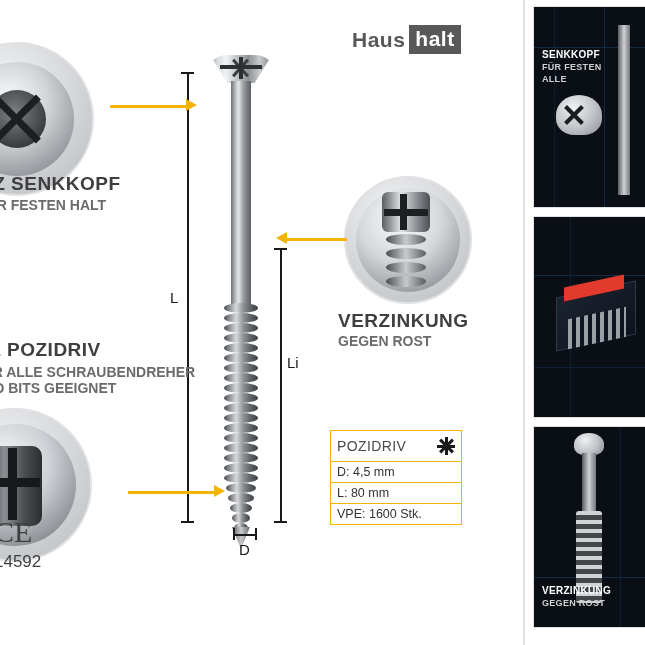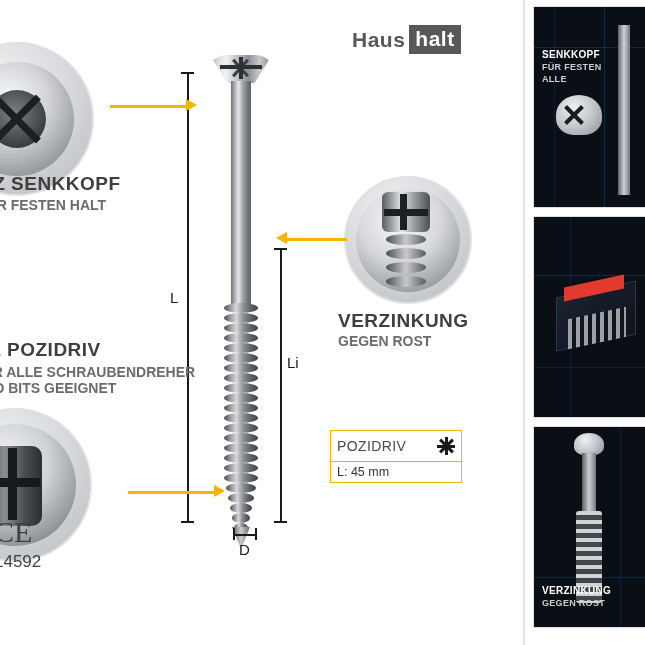--- a/index.html
+++ b/index.html
@@ -195,21 +195,23 @@
     <div class="spec">
       <div class="head-row">
         <span>POZIDRIV</span>
         <span style="position:relative;width:18px;height:18px;display:inline-block;">
           <span style="position:absolute;left:8px;top:0;width:3px;height:18px;background:#1a1a1a;"></span>
           <span style="position:absolute;left:0;top:7.5px;width:18px;height:3px;background:#1a1a1a;"></span>
           <span style="position:absolute;left:8px;top:0;width:3px;height:18px;background:#1a1a1a;transform:rotate(45deg);"></span>
           <span style="position:absolute;left:8px;top:0;width:3px;height:18px;background:#1a1a1a;transform:rotate(-45deg);"></span>
         </span>
       </div>
-      <div class="row">L: 45 mm</div>
+      <div class="row">D: 4,5 mm</div>
+      <div class="row">L: 80 mm</div>
+      <div class="row">VPE: 1600 Stk.</div>
     </div>
 
     <div class="ce">CE</div>
     <div class="ce-num">14592</div>
 
     <div class="main-border-r"></div>
   </div>
 
   <div class="rail">
 

